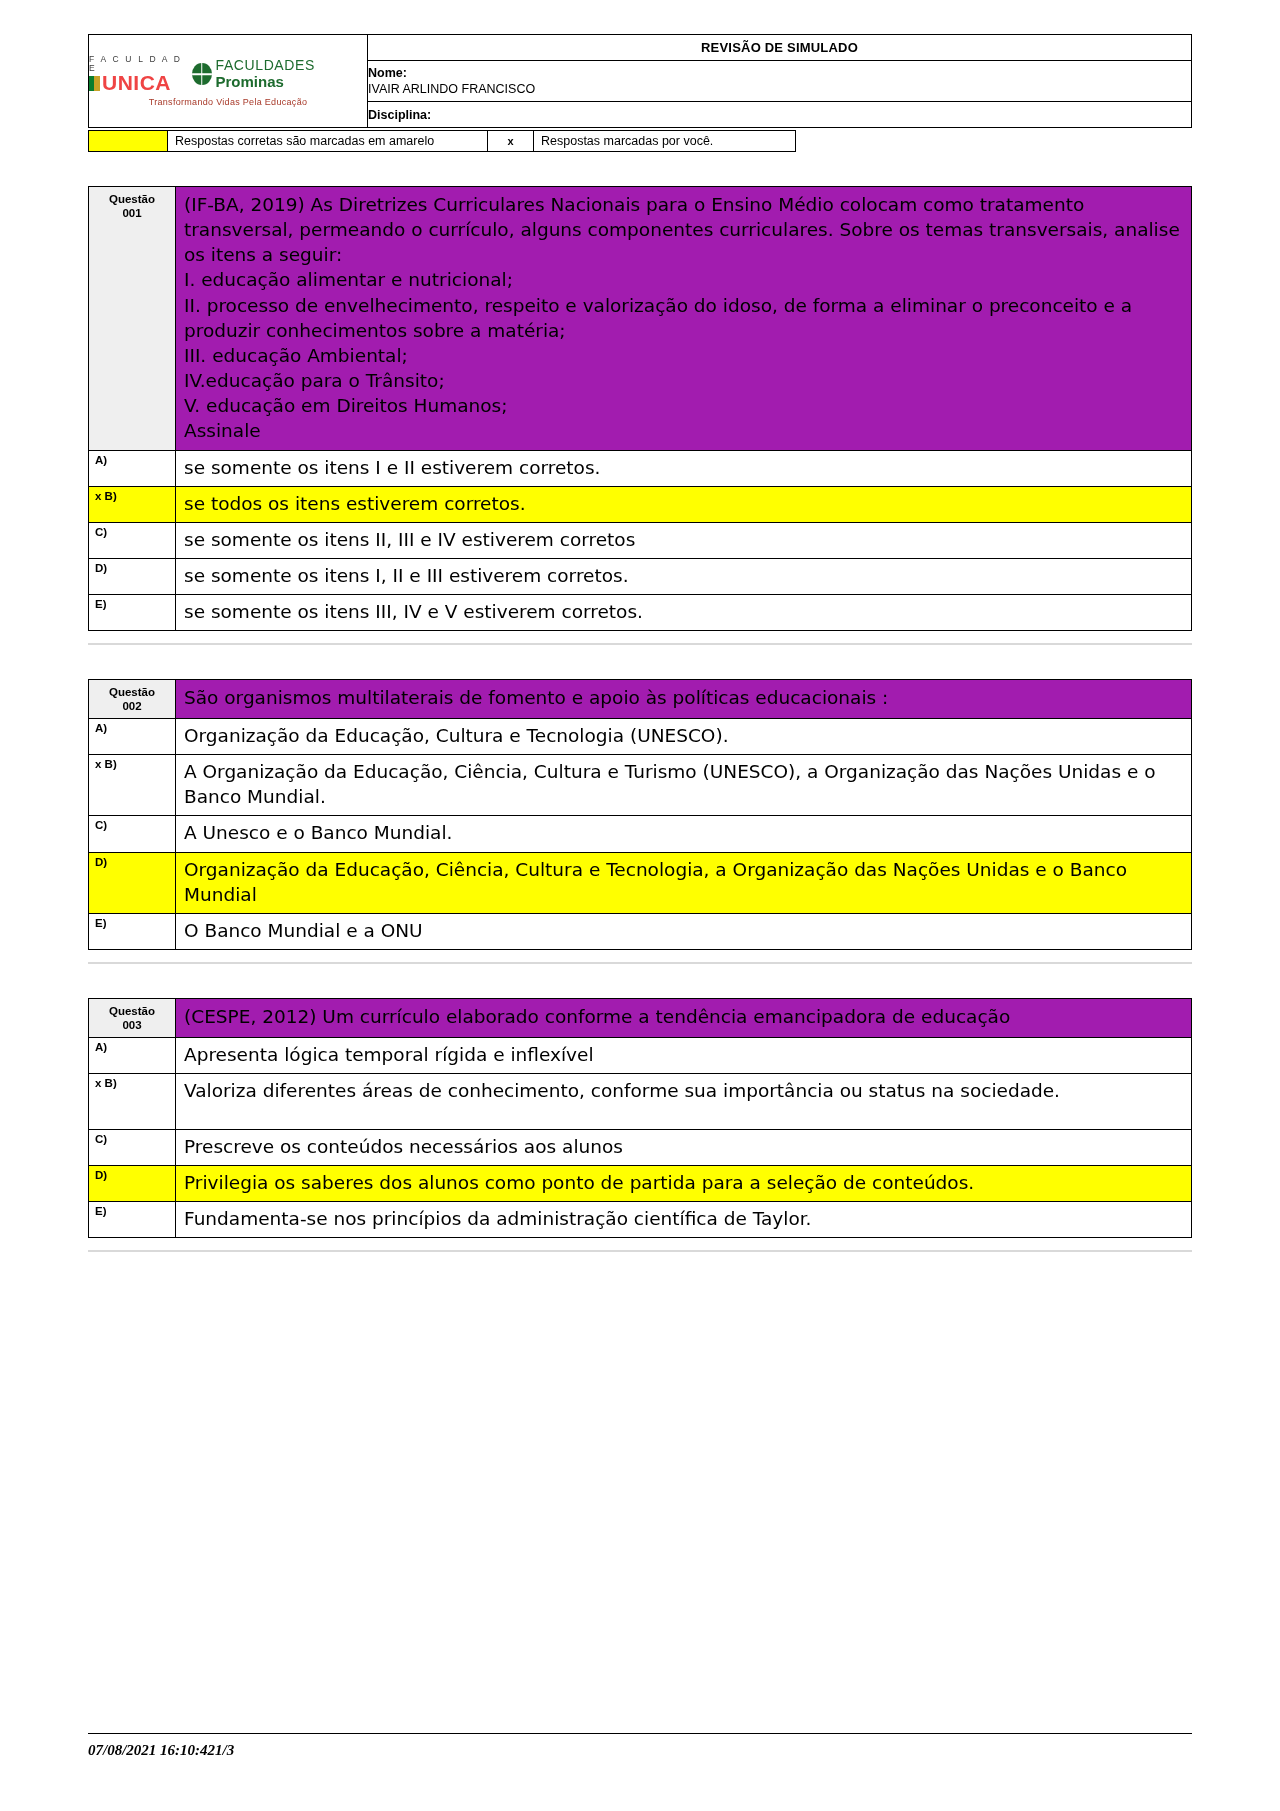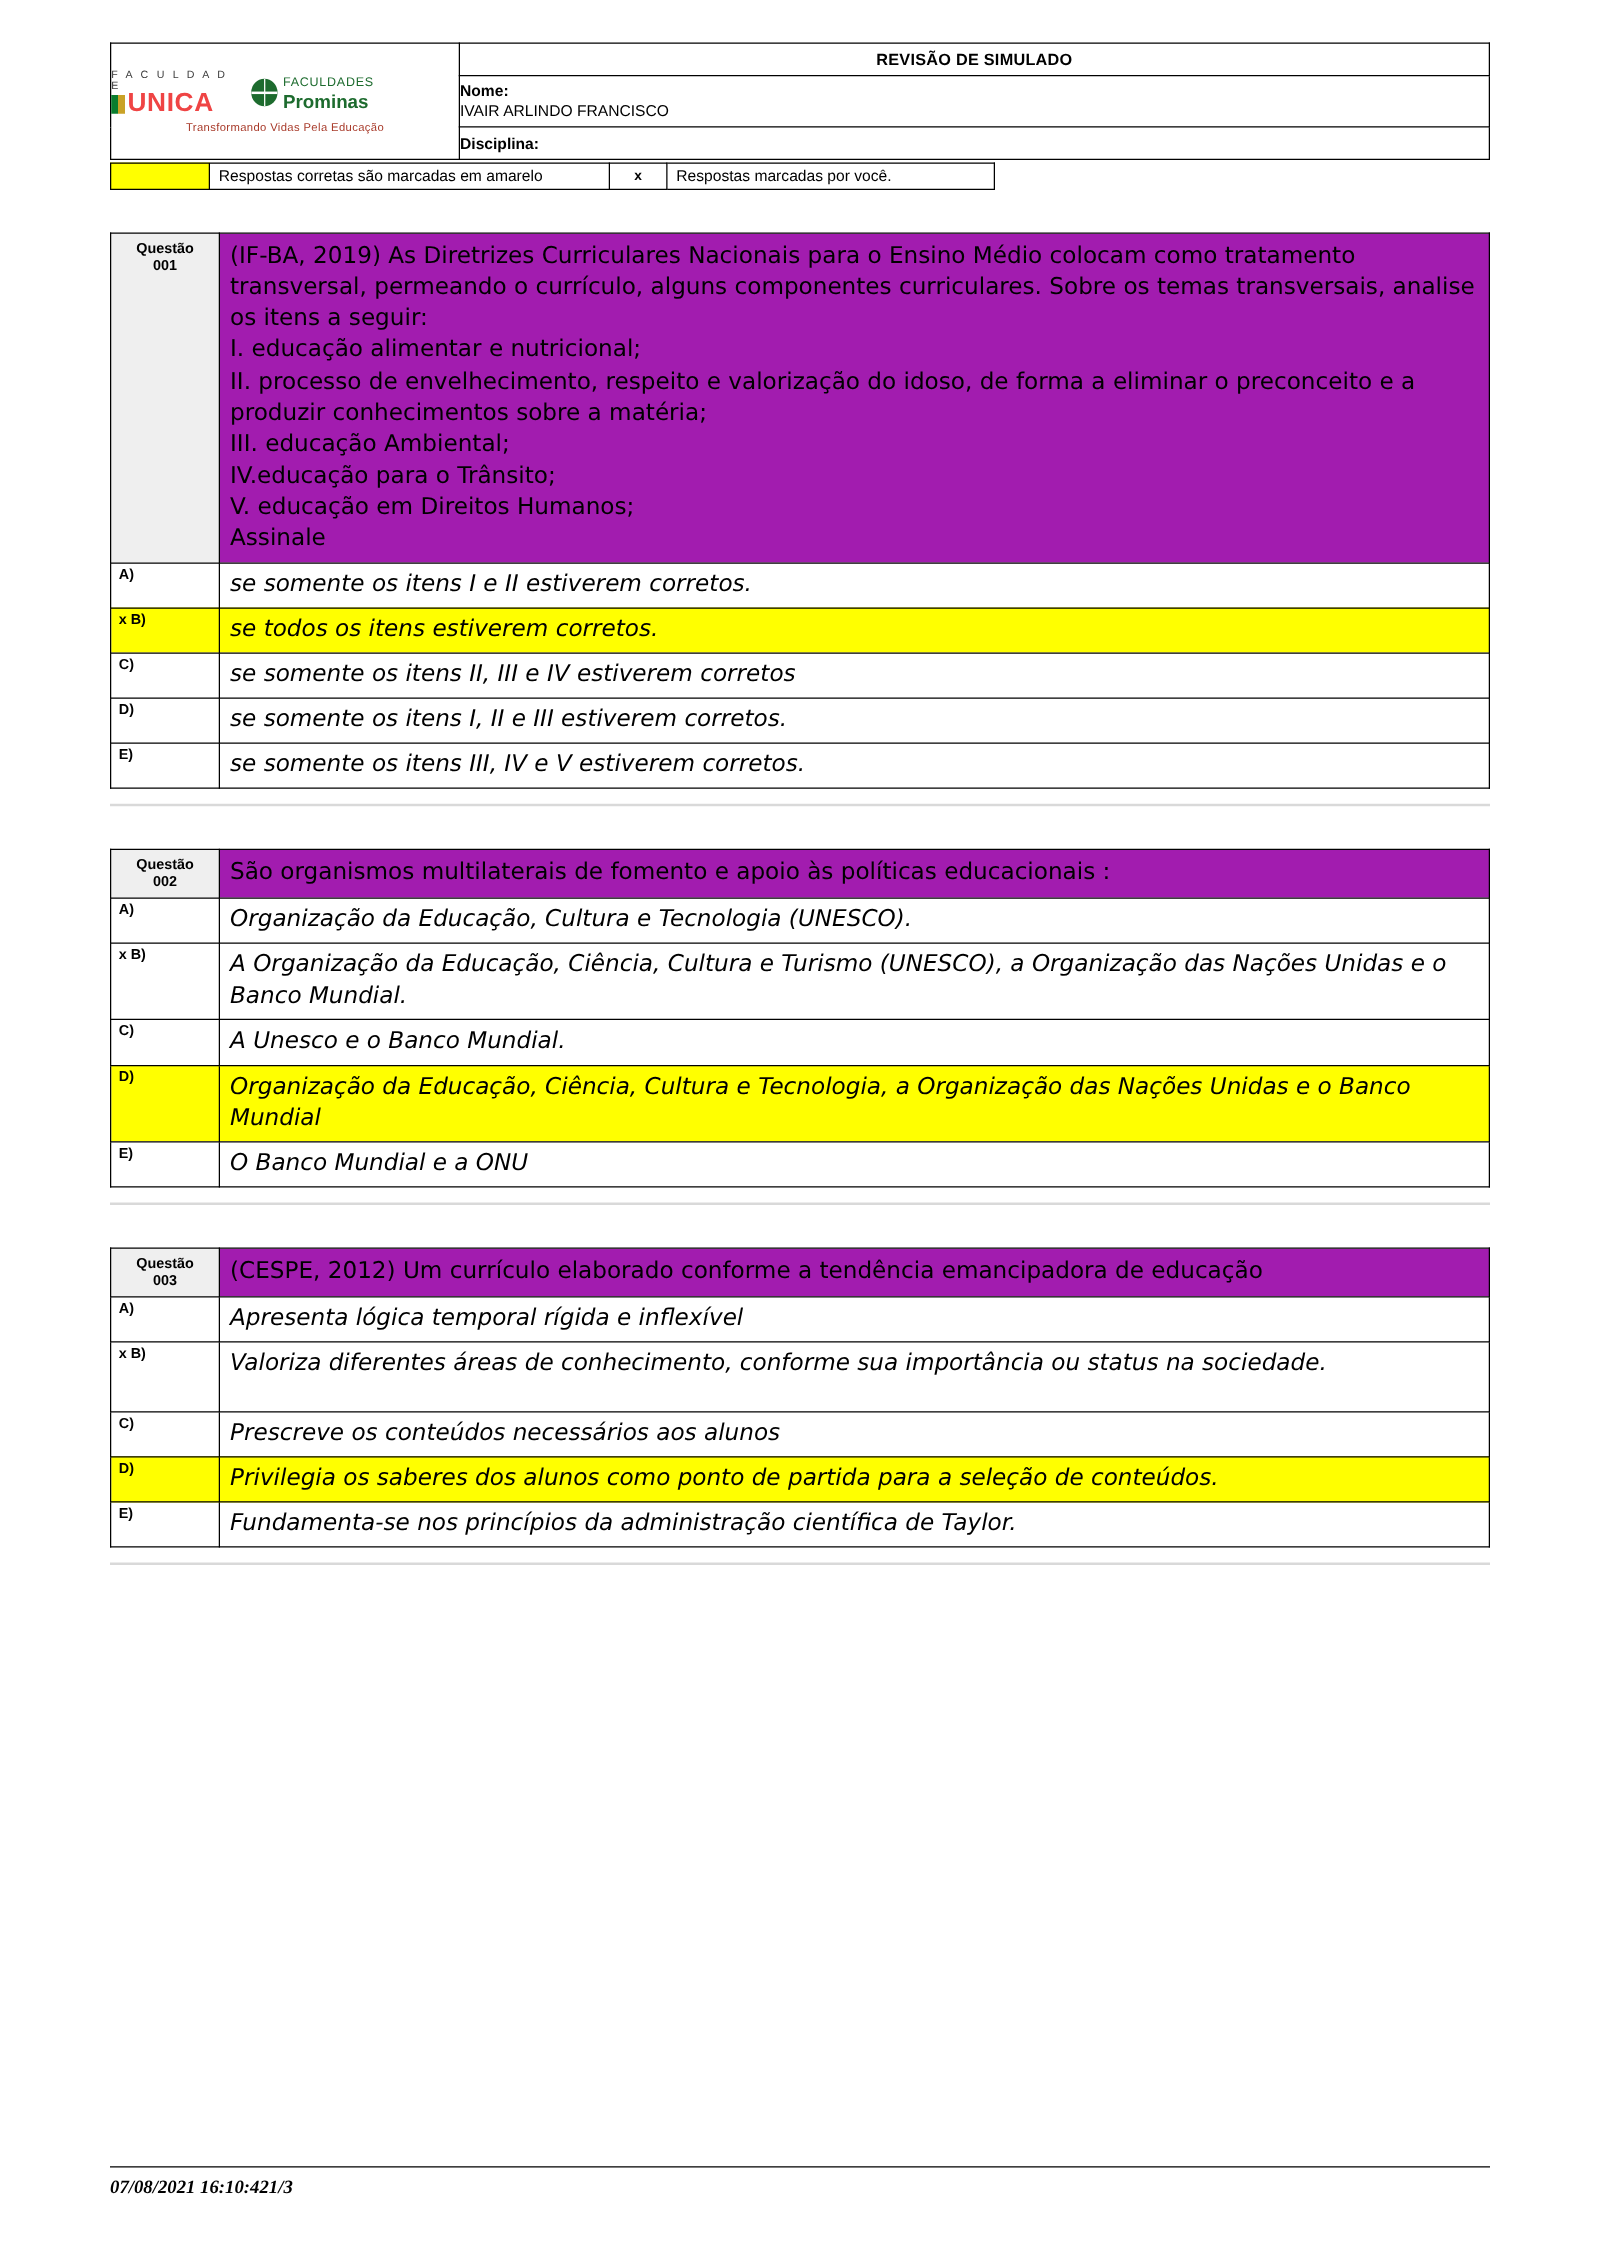--- a/index.html
+++ b/index.html
@@ -106,21 +106,21 @@
     height: 1.5px;
     background: #ffffff;
     transform: translateY(-50%);
   }
   .prominas-text {
     line-height: 1.05;
     text-align: left;
     font-family: "Liberation Sans", sans-serif;
   }
   .prominas-text .l1 {
-    font-size: 10px;
+    font-size: 14px;
     color: #1d6b2e;
     letter-spacing: 0.6px;
   }
   .prominas-text .l2 {
     font-size: 15px;
     color: #1d6b2e;
     font-weight: bold;
   }
   .slogan {
     margin-top: 4px;
@@ -235,21 +235,20 @@
     font-size: 11.5px;
     font-weight: bold;
     padding: 3px 4px 3px 6px;
     vertical-align: top;
     white-space: nowrap;
   }
   .opt-text-cell {
     padding: 4px 8px 6px 8px;
     font-size: 18.5px;
     line-height: 1.36;
-    font-style: italic;
   }
   tr.correct .opt-text-cell,
   tr.correct .opt-letter-cell {
     background: #ffff00;
   }
   .sep {
     height: 2px;
     background: #d9d9d9;
     margin-top: 12px;
   }

